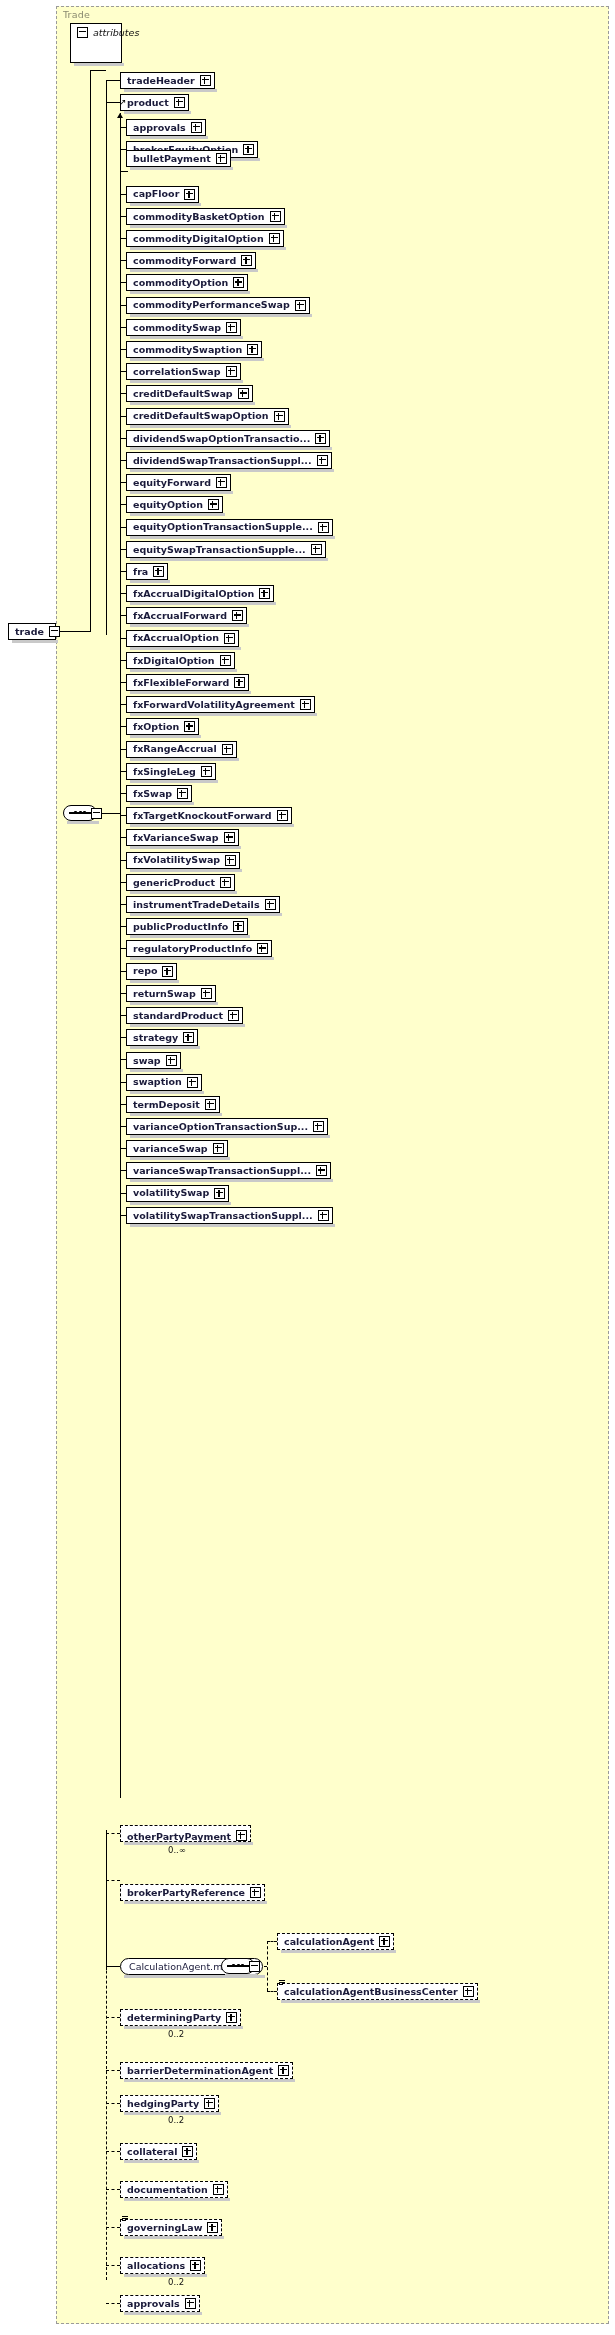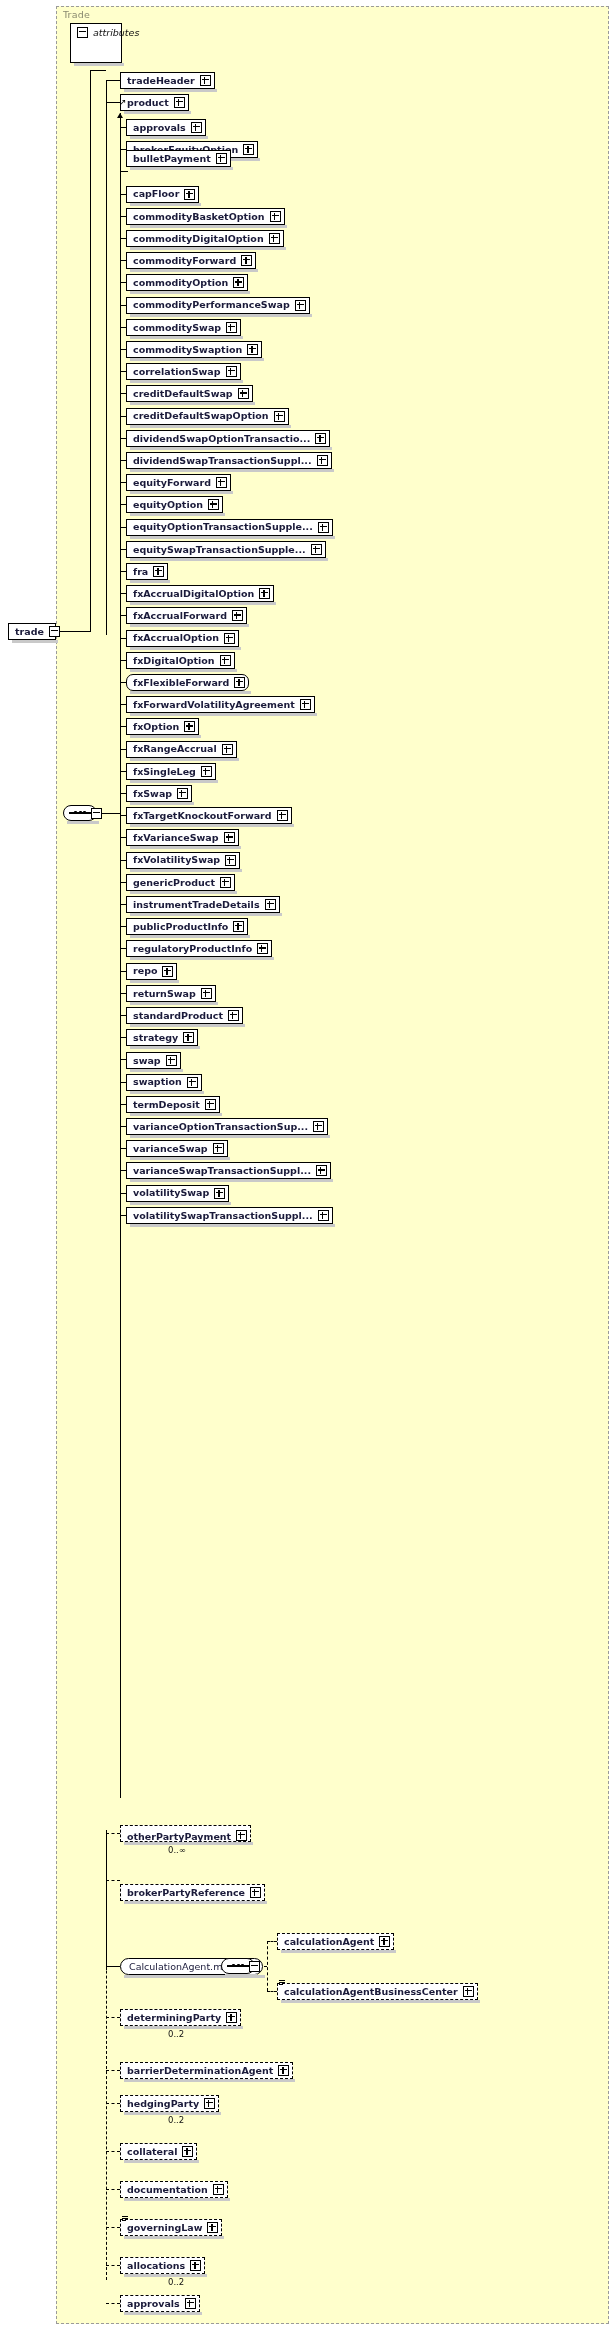--- a/index.html
+++ b/index.html
@@ -350,21 +350,21 @@
       <div class="node" style="left: 126px; top: 629.6px;">
         <span class="lbl">fxAccrualOption</span>
         <span class="exp plus"></span>
       </div>
       <div class="ln" style="position: absolute; left: 120px; top: 654.8px; width: 7px; height: 5px; border-left: 1px solid rgb(0, 0, 0); border-bottom: 1px solid rgb(0, 0, 0); background: none; z-index: 1;"></div>
       <div class="node" style="left: 126px; top: 651.8px;">
         <span class="lbl">fxDigitalOption</span>
         <span class="exp plus"></span>
       </div>
       <div class="ln" style="position: absolute; left: 120px; top: 677px; width: 7px; height: 5px; border-left: 1px solid rgb(0, 0, 0); border-bottom: 1px solid rgb(0, 0, 0); background: none; z-index: 1;"></div>
-      <div class="node" style="left: 126px; top: 674px; border-radius: 7px;">
+      <div class="node" style="left: 126px; top: 674px;">
         <span class="lbl">fxFlexibleForward</span>
         <span class="exp plus"></span>
       </div>
       <div class="ln" style="position: absolute; left: 120px; top: 699.2px; width: 7px; height: 5px; border-left: 1px solid rgb(0, 0, 0); border-bottom: 1px solid rgb(0, 0, 0); background: none; z-index: 1;"></div>
       <div class="node" style="left: 126px; top: 696.2px;">
         <span class="lbl">fxForwardVolatilityAgreement</span>
         <span class="exp plus"></span>
       </div>
       <div class="ln" style="position: absolute; left: 120px; top: 721.4px; width: 7px; height: 5px; border-left: 1px solid rgb(0, 0, 0); border-bottom: 1px solid rgb(0, 0, 0); background: none; z-index: 1;"></div>
       <div class="node" style="left: 126px; top: 718.4px;">

